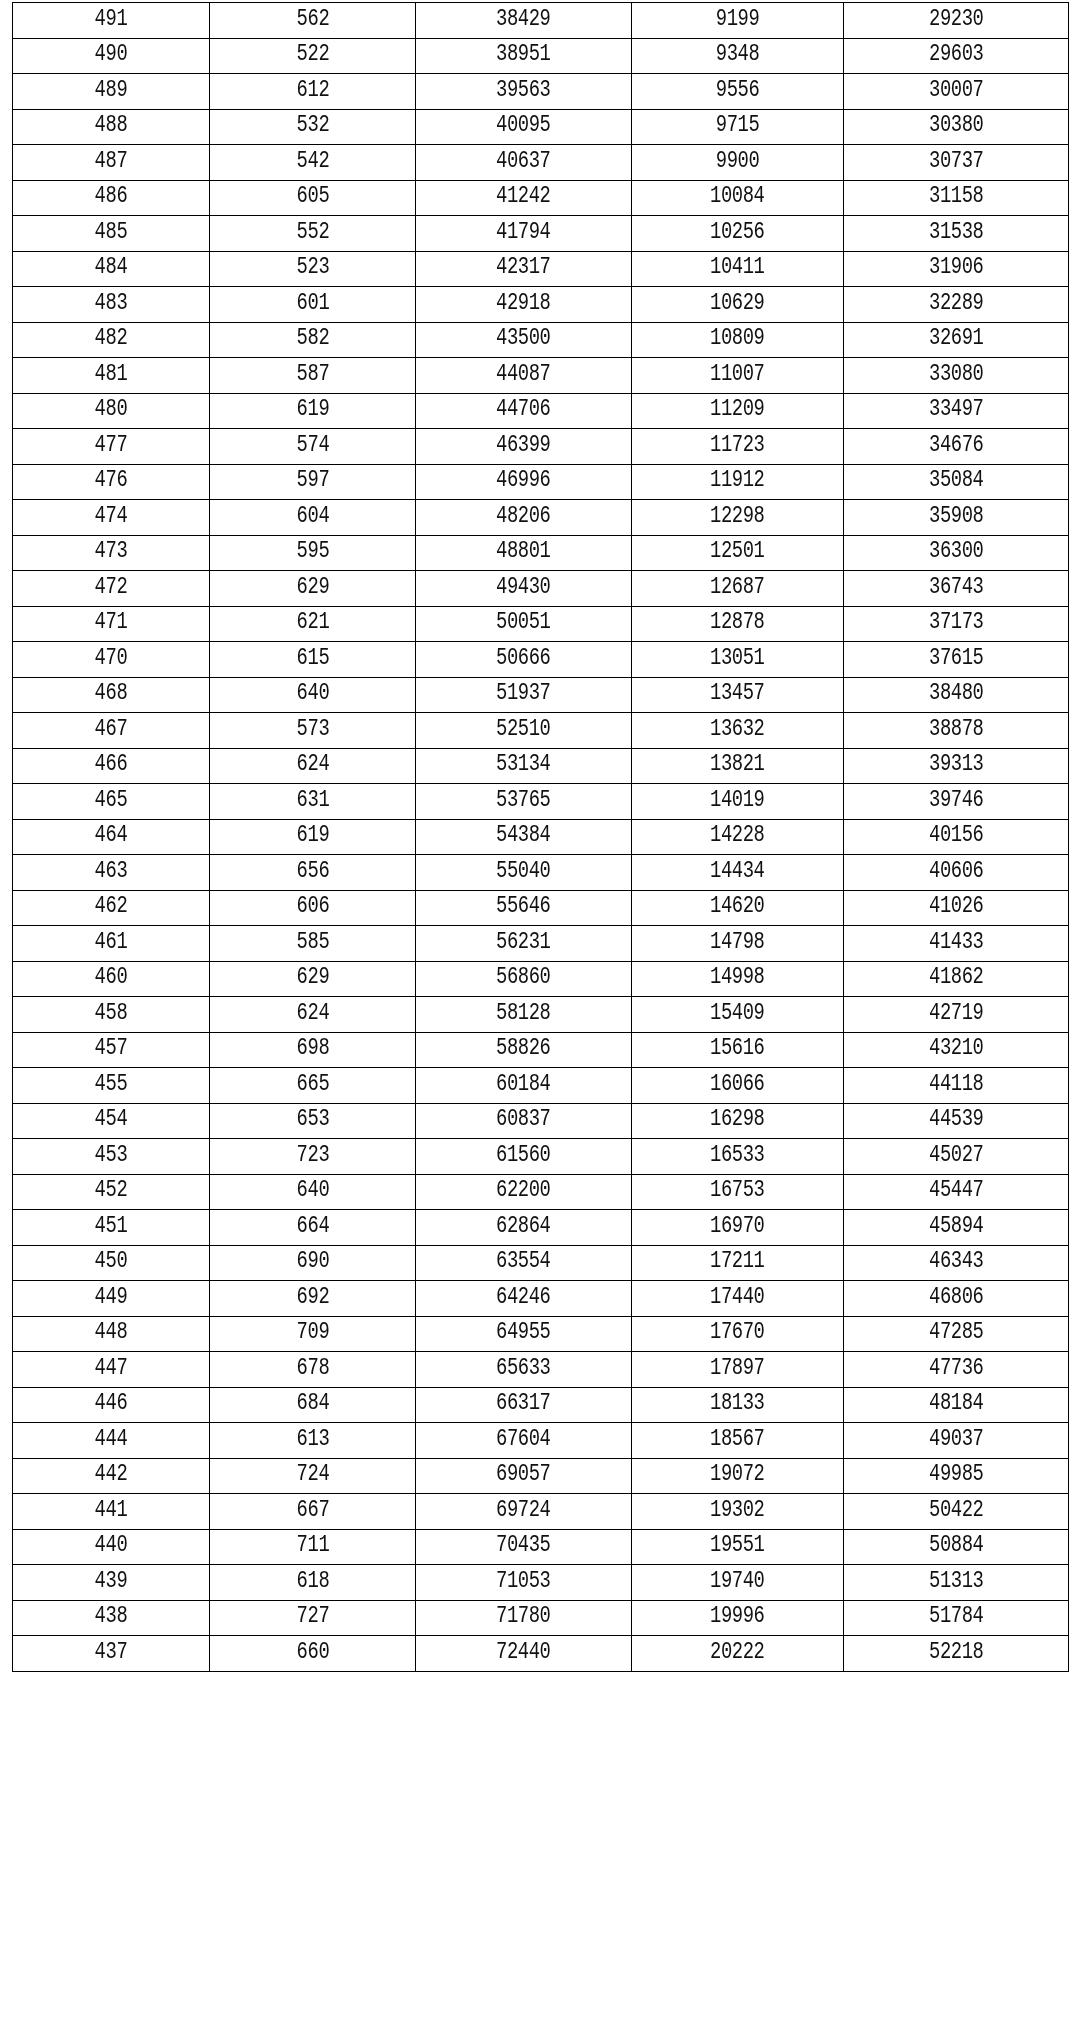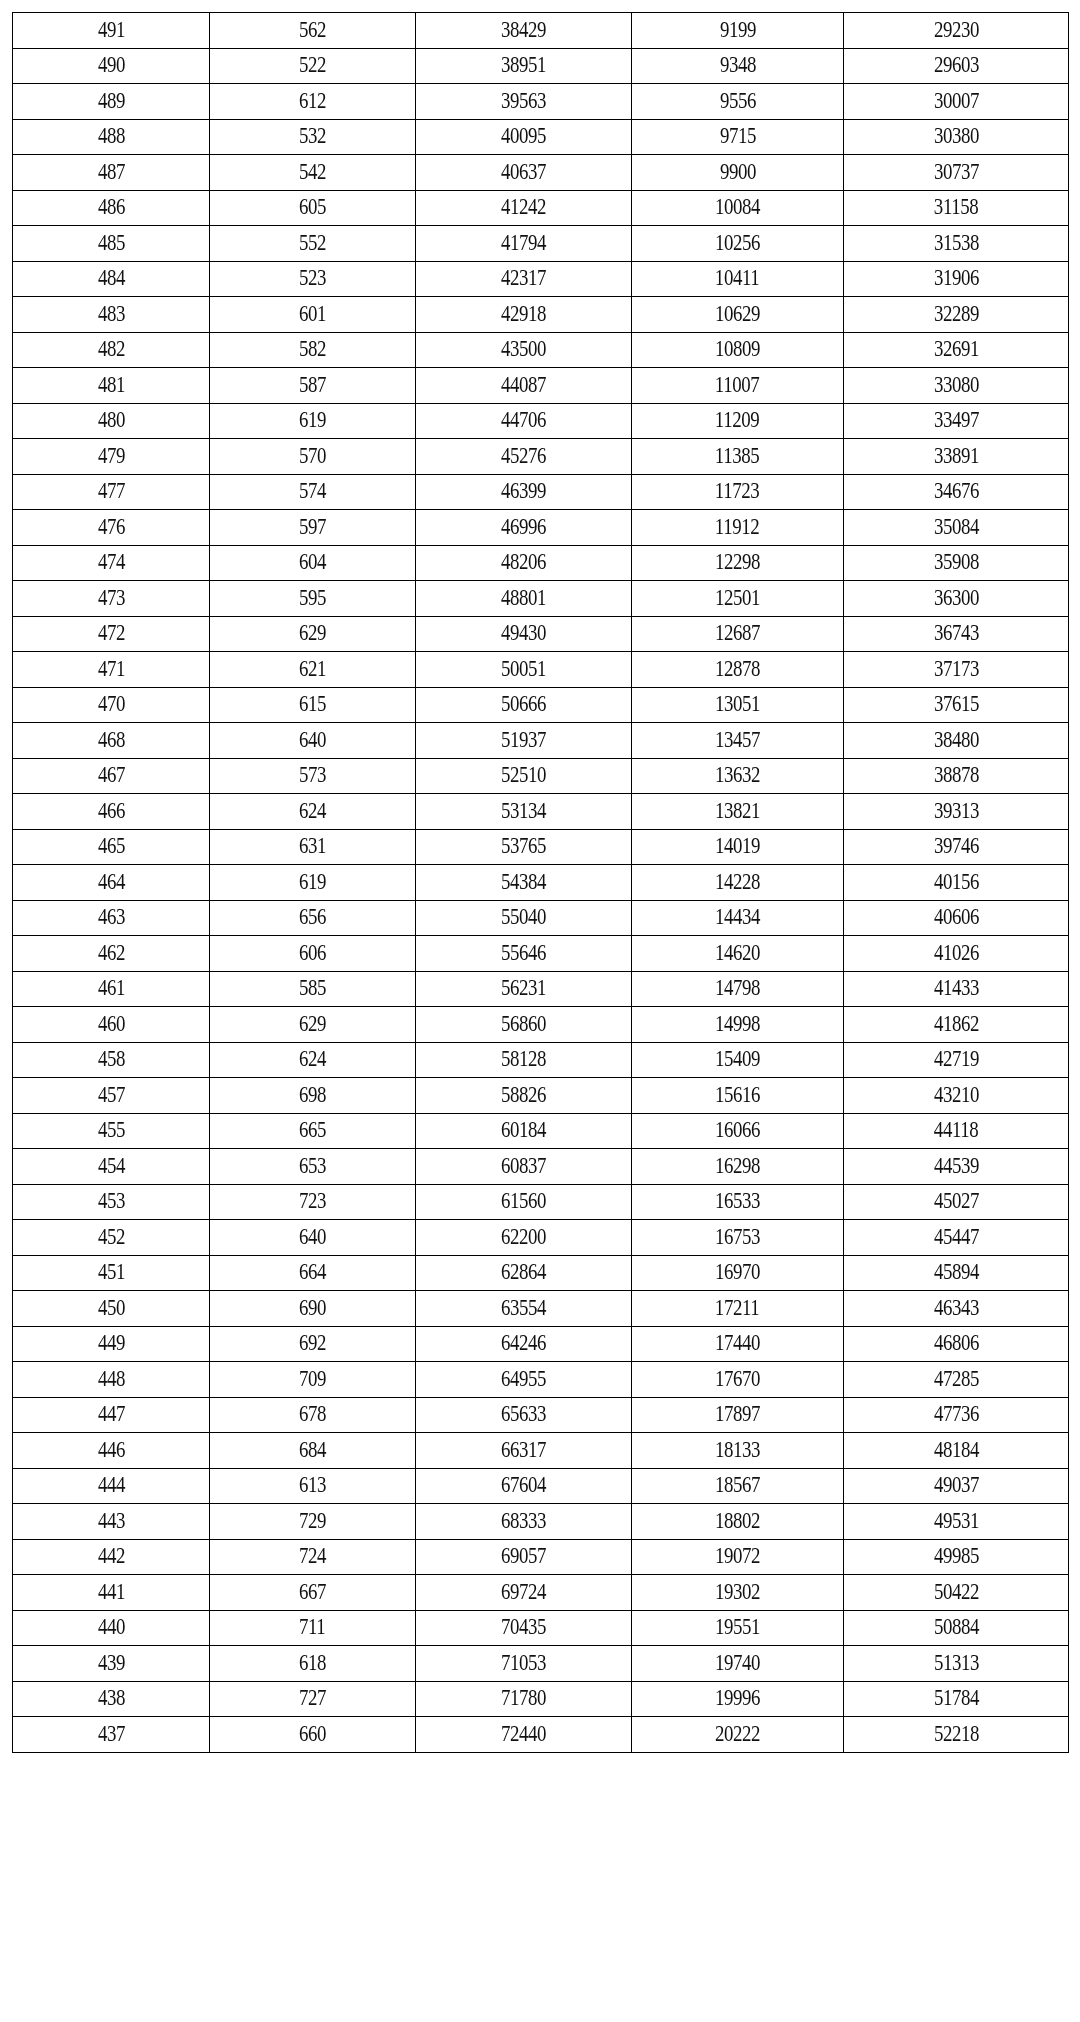--- a/index.html
+++ b/index.html
@@ -11,24 +11,25 @@
       width: 1080px;
       height: 2022px;
       position: relative;
       overflow: hidden;
       font-family: "Liberation Serif", "DejaVu Serif", serif;
       color: #111111;
     }
     .score-table {
       position: absolute;
       left: 12px;
-      top: 12px;
+      top: 2px;
       width: 1056px;
       border-collapse: collapse;
       table-layout: fixed;
+      font-family: Liberation Mono, monospace;
     }
     .score-table td {
       height: 34.5px;
       padding: 0;
       border: 1.6px solid #000000;
       text-align: center;
       vertical-align: middle;
       font-size: 23px;
       line-height: 23px;
       letter-spacing: -0.5px;
@@ -136,27 +137,20 @@
         <td><span>33080</span></td>
       </tr>
       <tr>
         <td><span>480</span></td>
         <td><span>619</span></td>
         <td><span>44706</span></td>
         <td><span>11209</span></td>
         <td><span>33497</span></td>
       </tr>
       <tr>
-        <td><span>479</span></td>
-        <td><span>570</span></td>
-        <td><span>45276</span></td>
-        <td><span>11385</span></td>
-        <td><span>33891</span></td>
-      </tr>
-      <tr>
         <td><span>477</span></td>
         <td><span>574</span></td>
         <td><span>46399</span></td>
         <td><span>11723</span></td>
         <td><span>34676</span></td>
       </tr>
       <tr>
         <td><span>476</span></td>
         <td><span>597</span></td>
         <td><span>46996</span></td>
@@ -346,27 +340,20 @@
         <td><span>48184</span></td>
       </tr>
       <tr>
         <td><span>444</span></td>
         <td><span>613</span></td>
         <td><span>67604</span></td>
         <td><span>18567</span></td>
         <td><span>49037</span></td>
       </tr>
       <tr>
-        <td><span>443</span></td>
-        <td><span>729</span></td>
-        <td><span>68333</span></td>
-        <td><span>18802</span></td>
-        <td><span>49531</span></td>
-      </tr>
-      <tr>
         <td><span>442</span></td>
         <td><span>724</span></td>
         <td><span>69057</span></td>
         <td><span>19072</span></td>
         <td><span>49985</span></td>
       </tr>
       <tr>
         <td><span>441</span></td>
         <td><span>667</span></td>
         <td><span>69724</span></td>

